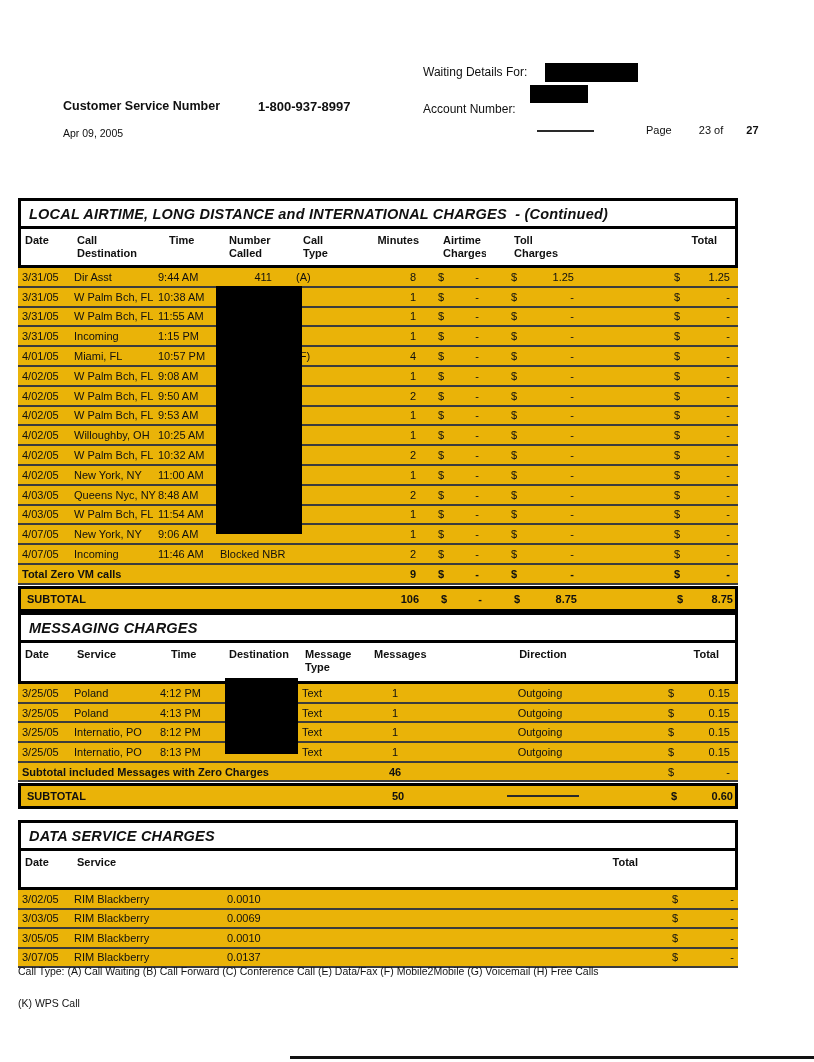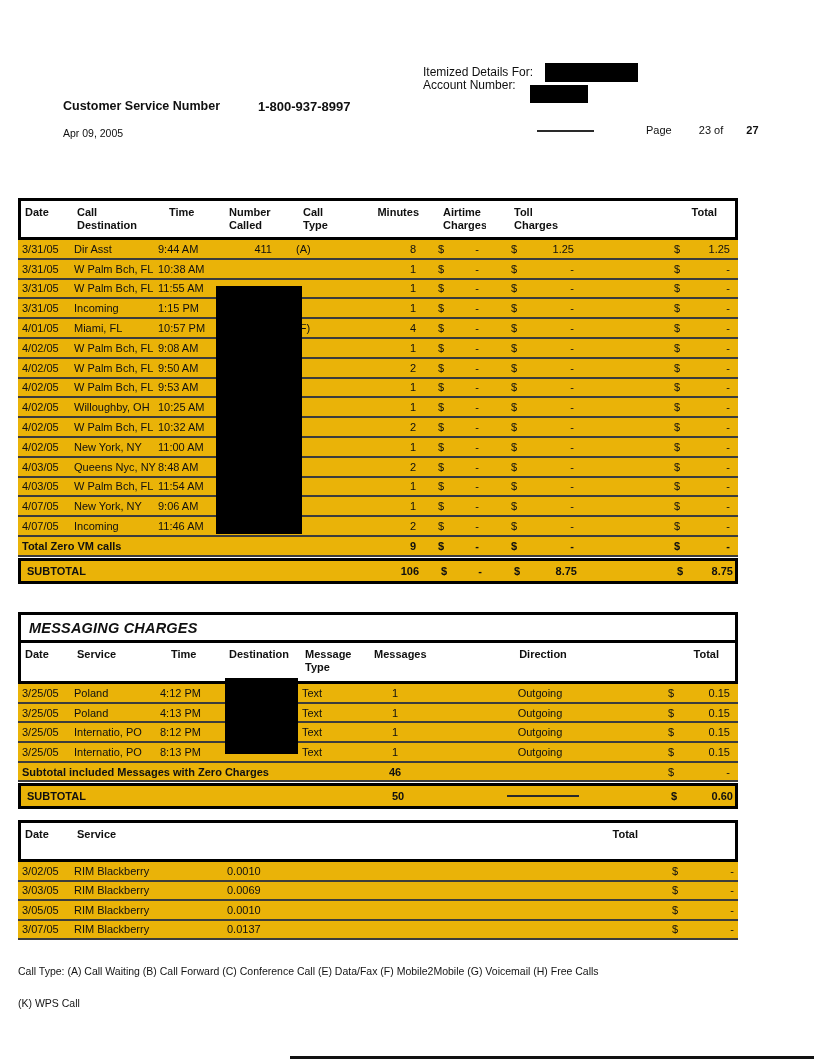--- a/index.html
+++ b/index.html
@@ -41,41 +41,42 @@
   .span5 { grid-column:1 / span 5; }
   .dash-line { width:72px; height:2px; background:#2a2a2a; margin:0 auto; }
   .thin-line { position:absolute; background:#2a2a2a; }
   .foot { position:absolute; font-size:10.5px; color:#141414; }
 </style>
 </head>
 <body>
 
 <div class="page">
 
-  <div class="abs lbl" style="left:423px; top:65px;">Itemized Details For:</div>
+  <div class="abs lbl" style="left:423px; top:65px;">Waiting Details For:</div>
   <div class="redact" style="left:545px; top:63px; width:93px; height:19px;"></div>
 
-  <div class="abs lbl" style="left:423px; top:78px;">Account Number:</div>
+  <div class="abs lbl" style="left:423px; top:102px;">Account Number:</div>
   <div class="redact" style="left:530px; top:85px; width:58px; height:18px;"></div>
 
   <div class="abs lbl bold" style="left:63px; top:99px; font-size:12.5px;">Customer Service Number</div>
   <div class="abs lbl bold" style="left:258px; top:99px; font-size:13px;">1-800-937-8997</div>
 
   <div class="abs" style="left:63px; top:127px; font-size:10.5px;">Apr 09, 2005</div>
 
   <div class="thin-line" style="left:537px; top:130px; width:57px; height:2px;"></div>
 
   <div class="abs" style="left:646px; top:124px; font-size:11px;">
     <span>Page</span>
     <span style="margin-left:24px;">23 of</span>
     <span style="margin-left:20px;font-weight:bold;">27</span>
   </div>
 
   <div class="sec" style="top:198px;">
     <div class="sec-head">
+      <div class="sec-title">LOCAL AIRTIME, LONG DISTANCE and INTERNATIONAL CHARGES&nbsp; - (Continued)</div>
       <div class="g-air hdr" style="height:36px;">
         <div class="cell pl4">
             <div>Date</div>
           </div>
         <div class="cell pl4">
             <div>Call</div>
             <div>Destination</div>
           </div>
         <div class="cell pl8">
             <div>Time</div>
@@ -570,20 +571,21 @@
             <span>0.60</span>
           </div>
       </div>
     </div>
   </div>
 
   <div class="redact" style="left:225px; top:678px; width:73px; height:76px;"></div>
 
   <div class="sec" style="top:820px;">
     <div class="sec-head">
+      <div class="sec-title">DATA SERVICE CHARGES</div>
       <div class="g-dat hdr" style="height:36px;">
         <div class="cell pl4">
             <div>Date</div>
           </div>
         <div class="cell pl4">
             <div>Service</div>
           </div>
         <div class="cell"></div>
         <div class="cell" style="text-align:right; padding-right:18px;">
             <div>Total</div>

